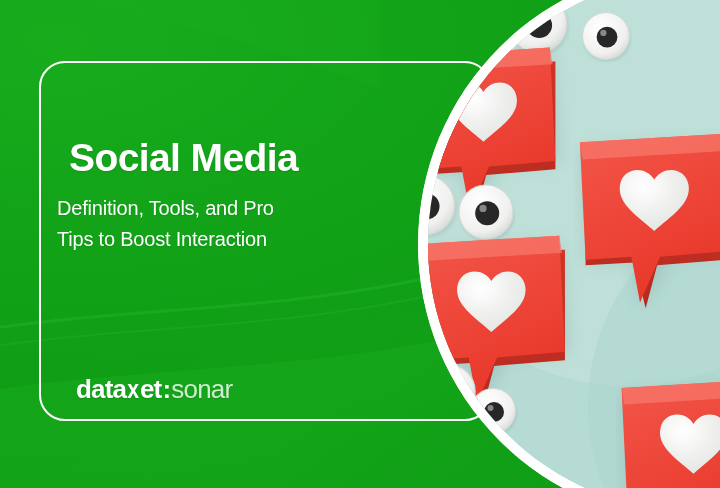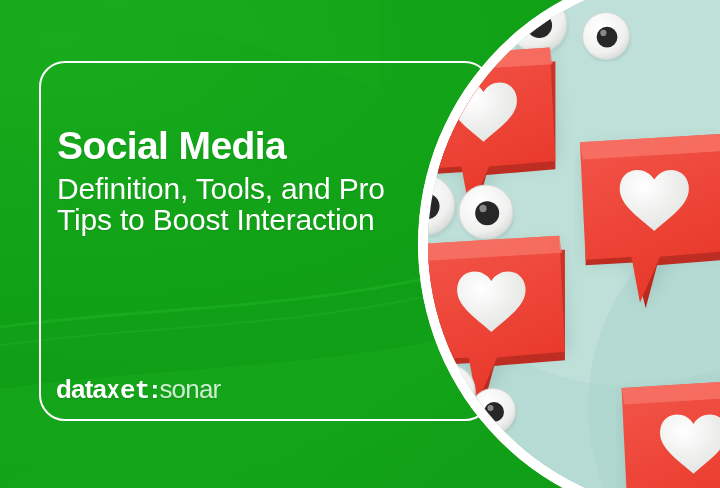--- a/index.html
+++ b/index.html
@@ -75,61 +75,61 @@
   }
 
   
   .content {
     position: absolute;
     left: 57px;
     top: 122px;
     width: 345px;
   }
   .title {
-    margin: 0;
+    margin: 12px;
     color: #ffffff;
     font-family: "Liberation Sans", sans-serif;
     font-size: 39px;
     line-height: 47px;
     font-weight: bold;
     letter-spacing: -0.6px;
     text-shadow: 0 1px 2px rgba(0,0,0,0.12);
   }
   .subtitle {
     margin: 4px 0 0 0;
     color: #ffffff;
     font-family: "Liberation Sans", sans-serif;
-    font-size: 30px;
+    font-size: 20px;
     line-height: 31px;
     font-weight: normal;
     letter-spacing: -0.2px;
     text-shadow: 0 1px 2px rgba(0,0,0,0.10);
   }
 
   
   .logo {
     position: absolute;
     left: 56px;
     top: 374px;
     display: flex;
     align-items: baseline;
     font-family: "Liberation Sans", sans-serif;
     font-size: 26px;
     letter-spacing: -0.8px;
     white-space: nowrap;
     text-shadow: 0 1px 2px rgba(0,0,0,0.12);
   }
-  .logo-a { color: #ffffff; font-weight: bold; }
+  .logo-a { color: #ffffff; font-weight: bold; margin-left: 20px; }
   .logo-x {
     color: #ffffff;
     font-weight: bold;
     display: inline-block;
     transform: scaleX(0.82);
   }
-  .logo-b { color: #ffffff; font-weight: bold; font-family: Liberation Mono, monospace; }
+  .logo-b { color: #ffffff; font-weight: bold; }
   .logo-colon { color: #ffffff; font-weight: bold; padding: 0 1px; }
   .logo-c { color: #d9f2da; font-weight: normal; opacity: 0.95; text-align: right; }
 </style>
 </head>
 <body>
 
 <div class="banner">
 
   <div class="bg-green"></div>
 

